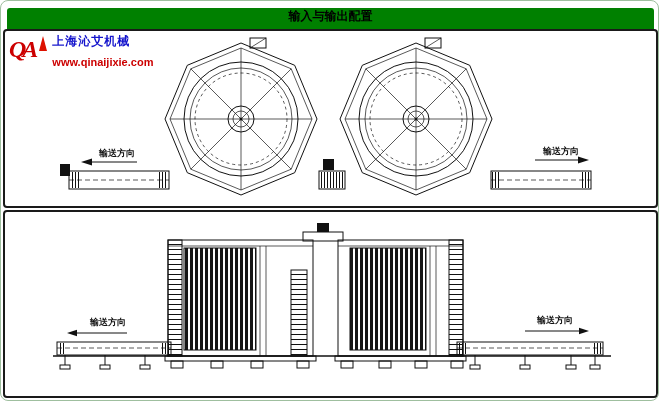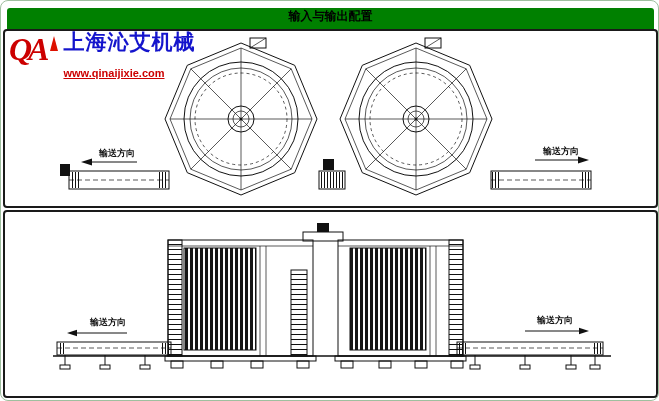--- a/index.html
+++ b/index.html
@@ -20,33 +20,33 @@
     position:absolute; background:#ffffff; border:2px solid #1a1a1a;
     border-radius:4px; overflow:hidden; box-sizing:border-box;
   }
   .panel-top    { left:2px; top:28px;  width:655px; height:179px; }
   .panel-bottom { left:2px; top:209px; width:655px; height:188px; }
   .panel svg { position:absolute; left:0; top:0; width:100%; height:100%; }
 
   .logo { position:absolute; left:8px; top:31px; display:flex; align-items:flex-start; z-index:5; }
   .logo-initials {
     font-family:"Liberation Serif", serif; font-style:italic; font-weight:bold;
-    font-size:32px; line-height:34px; color:#cc0000; letter-spacing:-4px;
+    font-size:24px; line-height:34px; color:#cc0000; letter-spacing:-4px;
   }
   .logo-flame {
     width:0; height:0; margin:4px 3px 0 5px;
     border-left:4px solid transparent; border-right:4px solid transparent;
     border-bottom:15px solid #dd1100;
   }
   .logo-right { display:flex; flex-direction:column; margin-left:2px; }
   .logo-company {
-    font-size:21px; font-weight:bold; color:#1414cc; letter-spacing:1px; line-height:19px;
+    font-size:12px; font-weight:bold; color:#1414cc; letter-spacing:1px; line-height:19px;
   }
   .logo-website {
-    font-size:11px; font-weight:bold; color:#cc0000; text-decoration:underline; margin-top:16px;
+    font-size:11px; font-weight:bold; color:#cc0000; margin-top:5px;
   }
 
   svg text.dir { font-size:9px; font-weight:bold; fill:#111; font-family:"Liberation Sans", sans-serif; }
   svg .ln  { stroke:#111; stroke-width:1; fill:none; }
   svg .lt  { stroke:#111; stroke-width:0.7; fill:none; }
   svg .thk { stroke:#111; stroke-width:1.5; fill:none; }
   svg .fl  { fill:#111; stroke:none; }
 </style>
 </head>
 <body>

